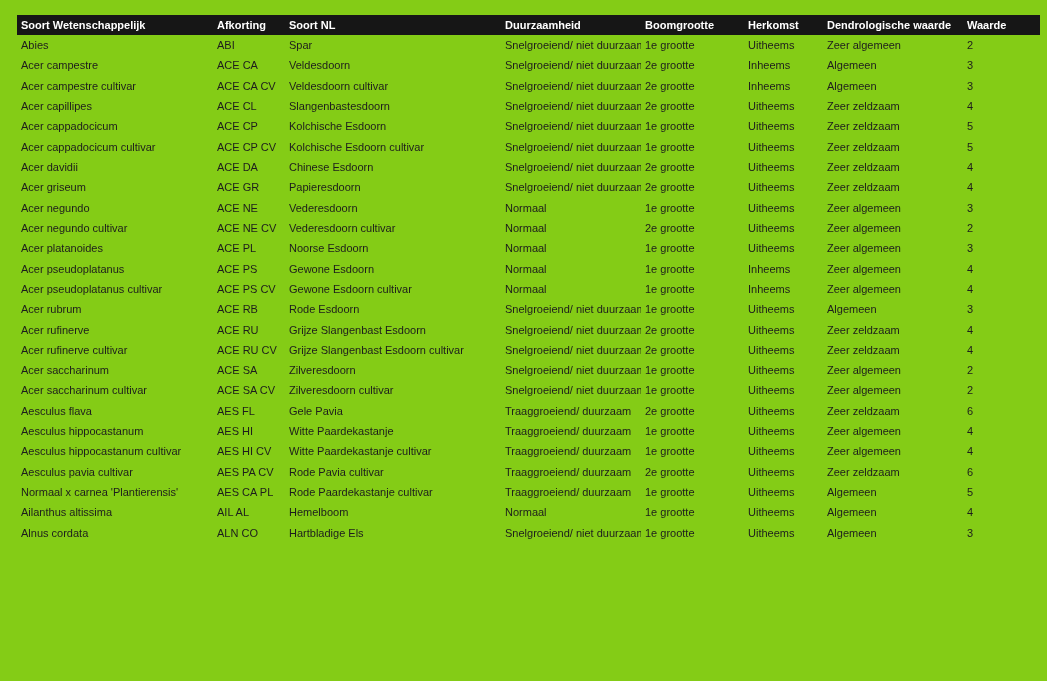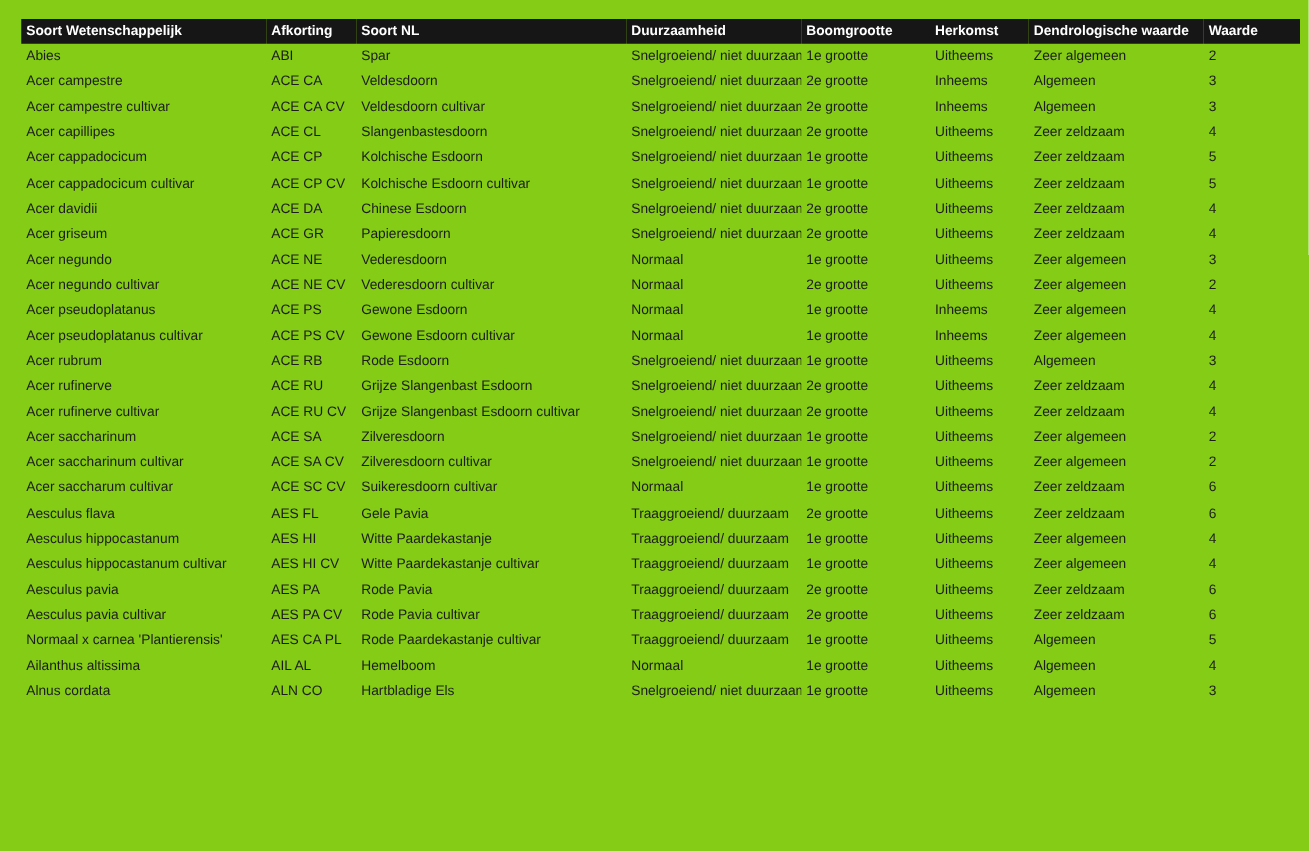--- a/index.html
+++ b/index.html
@@ -176,20 +176,30 @@
           <td>Acer negundo cultivar</td>
           <td>ACE NE CV</td>
           <td>Vederesdoorn cultivar</td>
           <td>Normaal</td>
           <td>2e grootte</td>
           <td>Uitheems</td>
           <td>Zeer algemeen</td>
           <td>2</td>
         </tr>
         <tr>
+          <td>Acer platanoides</td>
+          <td>ACE PL</td>
+          <td>Noorse Esdoorn</td>
+          <td>Normaal</td>
+          <td>1e grootte</td>
+          <td>Uitheems</td>
+          <td>Zeer algemeen</td>
+          <td>3</td>
+        </tr>
+        <tr>
           <td>Acer pseudoplatanus</td>
           <td>ACE PS</td>
           <td>Gewone Esdoorn</td>
           <td>Normaal</td>
           <td>1e grootte</td>
           <td>Inheems</td>
           <td>Zeer algemeen</td>
           <td>4</td>
         </tr>
         <tr>
@@ -246,30 +256,20 @@
           <td>Acer saccharinum cultivar</td>
           <td>ACE SA CV</td>
           <td>Zilveresdoorn cultivar</td>
           <td>Snelgroeiend/ niet duurzaam</td>
           <td>1e grootte</td>
           <td>Uitheems</td>
           <td>Zeer algemeen</td>
           <td>2</td>
         </tr>
         <tr>
-          <td>Acer saccharum cultivar</td>
-          <td>ACE SC CV</td>
-          <td>Suikeresdoorn cultivar</td>
-          <td>Normaal</td>
-          <td>1e grootte</td>
-          <td>Uitheems</td>
-          <td>Zeer zeldzaam</td>
-          <td>6</td>
-        </tr>
-        <tr>
           <td>Aesculus flava</td>
           <td>AES FL</td>
           <td>Gele Pavia</td>
           <td>Traaggroeiend/ duurzaam</td>
           <td>2e grootte</td>
           <td>Uitheems</td>
           <td>Zeer zeldzaam</td>
           <td>6</td>
         </tr>
         <tr>
@@ -284,30 +284,20 @@
         </tr>
         <tr>
           <td>Aesculus hippocastanum cultivar</td>
           <td>AES HI CV</td>
           <td>Witte Paardekastanje cultivar</td>
           <td>Traaggroeiend/ duurzaam</td>
           <td>1e grootte</td>
           <td>Uitheems</td>
           <td>Zeer algemeen</td>
           <td>4</td>
-        </tr>
-        <tr>
-          <td>Aesculus pavia</td>
-          <td>AES PA</td>
-          <td>Rode Pavia</td>
-          <td>Traaggroeiend/ duurzaam</td>
-          <td>2e grootte</td>
-          <td>Uitheems</td>
-          <td>Zeer zeldzaam</td>
-          <td>6</td>
         </tr>
         <tr>
           <td>Aesculus pavia cultivar</td>
           <td>AES PA CV</td>
           <td>Rode Pavia cultivar</td>
           <td>Traaggroeiend/ duurzaam</td>
           <td>2e grootte</td>
           <td>Uitheems</td>
           <td>Zeer zeldzaam</td>
           <td>6</td>

